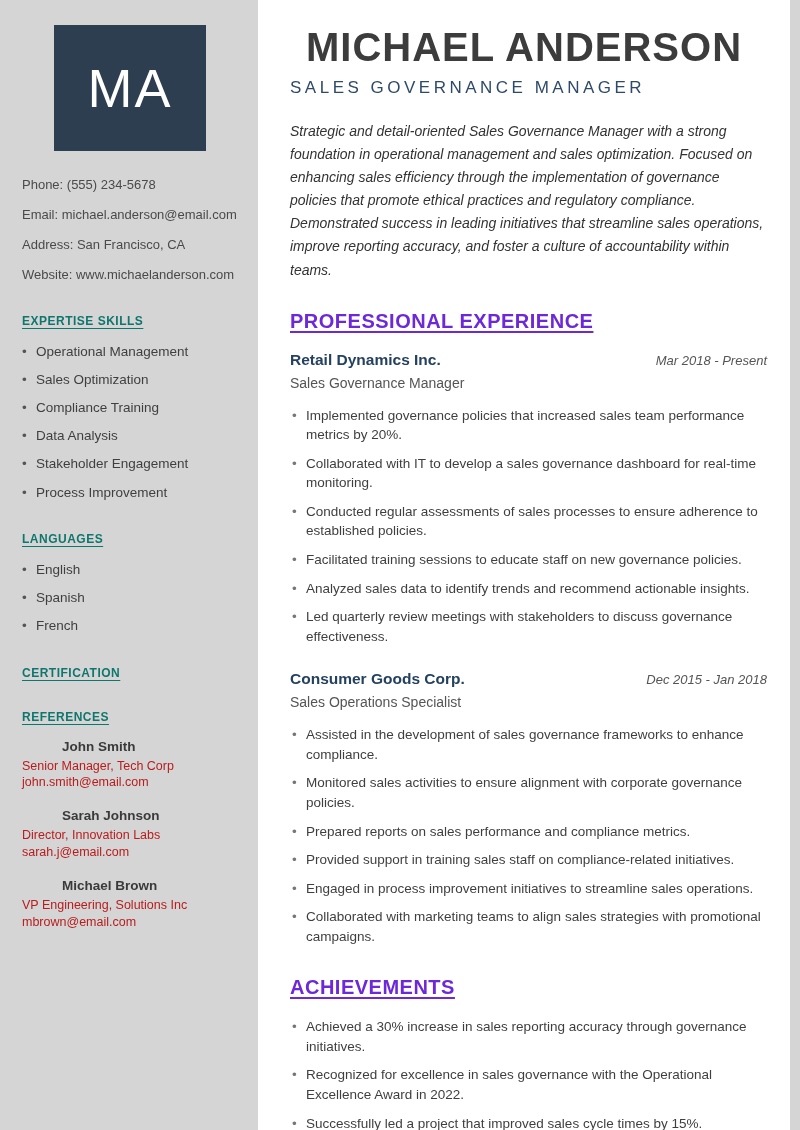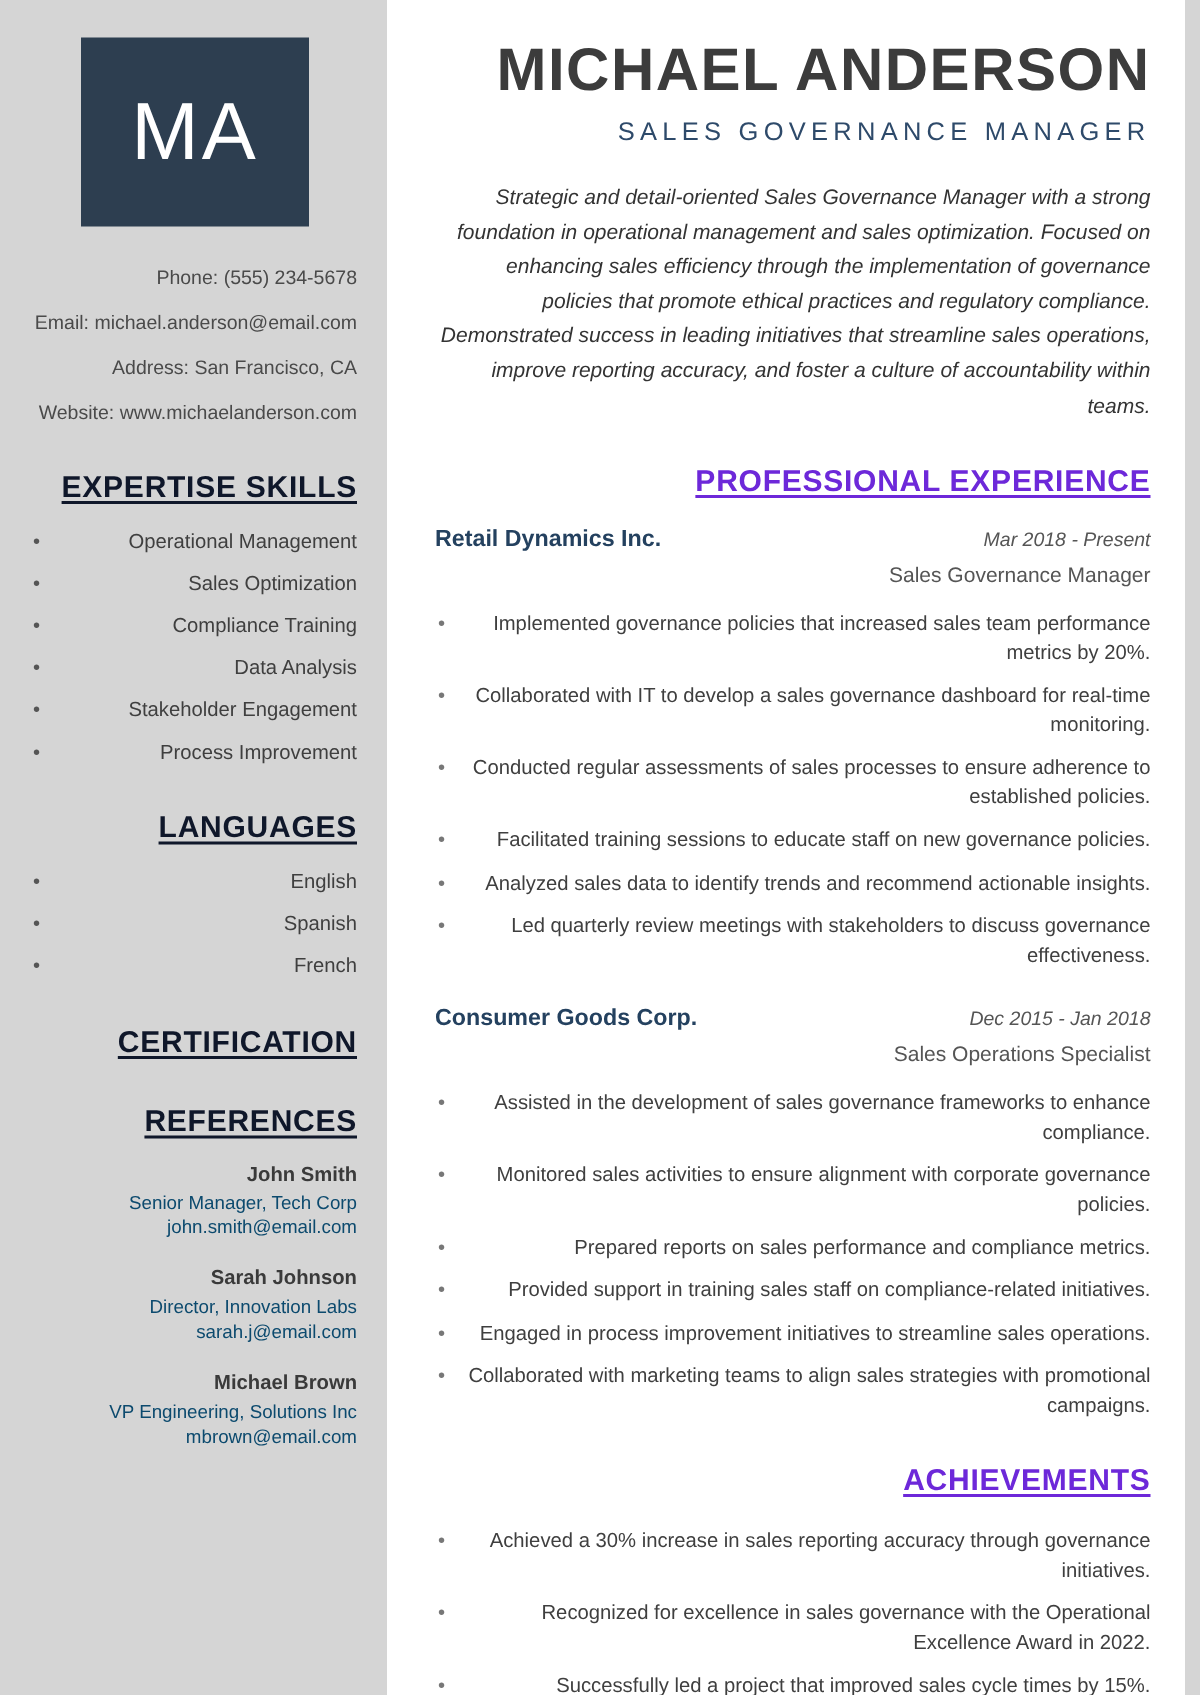--- a/index.html
+++ b/index.html
@@ -6,21 +6,20 @@
   html, body { width: 800px; }
   body {
     font-family: "Liberation Sans", sans-serif;
     background: #d5d5d5;
   }
   .page {
     width: 800px;
     height: 1130px;
     display: flex;
     background: #d5d5d5;
-    text-align: right;
   }
 
   
   .sidebar {
     width: 258px;
     flex-shrink: 0;
     background: #d5d5d5;
     padding: 25px 20px 20px 22px;
   }
   .avatar {
@@ -40,23 +39,23 @@
   }
   .contact { margin-top: 26px; }
   .contact-line {
     font-size: 13px;
     color: #4a4a4a;
     margin-bottom: 13px;
     line-height: 1.3;
   }
   .side-section { margin-top: 30px; }
   .side-heading {
-    font-size: 20px;
-    font-weight: bold;
-    color: #0f172a;
+    font-size: 12px;
+    font-weight: bold;
+    color: #0f766e;
     letter-spacing: 0.5px;
     text-decoration: underline;
     text-underline-offset: 3px;
     margin-bottom: 15px;
   }
   .side-list { list-style: none; }
   .side-list li {
     position: relative;
     padding-left: 14px;
     margin-bottom: 10px;
@@ -73,21 +72,21 @@
   .ref { margin-bottom: 17px; }
   .ref-name {
     font-weight: bold;
     font-size: 13.5px;
     color: #3a3a3a;
     margin-bottom: 4px;
     margin-left: 40px;
   }
   .ref-role, .ref-email {
     font-size: 12.5px;
-    color: #0c4a6e;
+    color: #b91c1c;
     line-height: 1.35;
   }
 
   
   .main {
     width: 532px;
     background: #ffffff;
     padding: 26px 23px 20px 32px;
   }
   .person-name {

